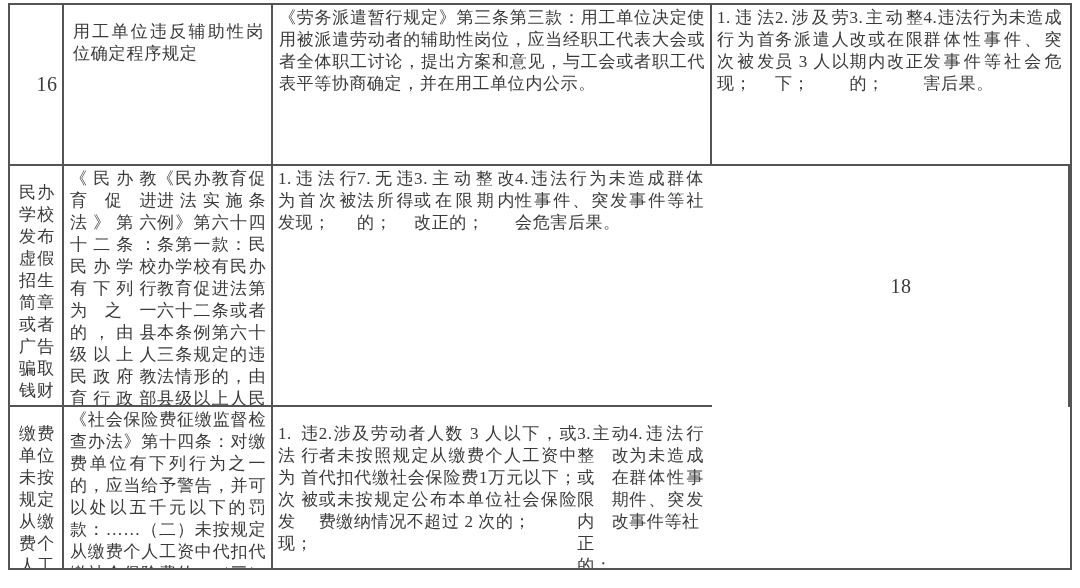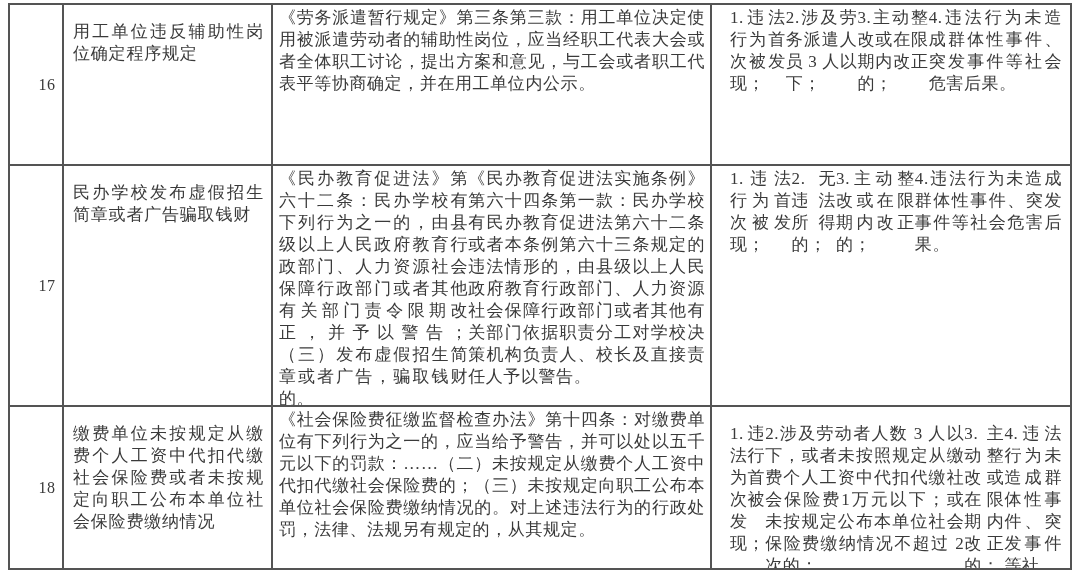--- a/index.html
+++ b/index.html
@@ -35,21 +35,21 @@
     overflow: hidden;
     display: flex;
     flex-direction: row;
     justify-content: center;
   }
   .cell.c-last { border-right: none; }
   .cell.r-last { border-bottom: none; }
 
   .cell.num {
     align-items: center;
-    font-size: 16px;
+    font-size: 20px;
     letter-spacing: 0.5px;
     padding-left: 22px;
   }
   .cell.violation {
     padding: 16px 7px 2px 9px;
     font-size: 17px;
     line-height: 22px;
     letter-spacing: 0.8px;
     text-align: justify;
   }
@@ -58,21 +58,21 @@
     font-size: 17px;
     line-height: 22px;
     letter-spacing: 0.6px;
     text-align: justify;
   }
   .cell.basis p {
     margin: 0;
     text-indent: 0;
   }
   .cell.conditions {
-    padding: 2px 8px 2px 18px;
+    padding: 2px 8px 2px 5px;
     font-size: 17px;
     line-height: 22px;
     letter-spacing: 0.6px;
     text-align: justify;
   }
   .cell.conditions .item { margin: 0; }
   .cell.conditions.top-align {
     justify-content: flex-start;
     padding-top: 16px;
   }
@@ -91,33 +91,30 @@
   <div class="cell basis">
     <p>《劳务派遣暂行规定》第三条第三款：用工单位决定使用被派遣劳动者的辅助性岗位，应当经职工代表大会或者全体职工讨论，提出方案和意见，与工会或者职工代表平等协商确定，并在用工单位内公示。</p>
   </div>
   <div class="cell conditions c-last">
     <div class="item">1.违法行为首次被发现；</div>
     <div class="item">2.涉及劳务派遣人员 3 人以下；</div>
     <div class="item">3.主动整改或在限期内改正的；</div>
     <div class="item">4.违法行为未造成群体性事件、突发事件等社会危害后果。</div>
   </div>
 
-  <div class="cell num">
-    <span>17</span>
-  </div>
   <div class="cell violation">
     <div>民办学校发布虚假招生简章或者广告骗取钱财</div>
   </div>
   <div class="cell basis">
     <p>《民办教育促进法》第六十二条：民办学校有下列行为之一的，由县级以上人民政府教育行政部门、人力资源社会保障行政部门或者其他有关部门责令限期改正，并予以警告；（三）发布虚假招生简章或者广告，骗取钱财的。</p>
     <p>《民办教育促进法实施条例》第六十四条第一款：民办学校有民办教育促进法第六十二条或者本条例第六十三条规定的违法情形的，由县级以上人民政府教育行政部门、人力资源社会保障行政部门或者其他有关部门依据职责分工对学校决策机构负责人、校长及直接责任人予以警告。</p>
   </div>
   <div class="cell conditions c-last">
     <div class="item">1.违法行为首次被发现；</div>
-    <div class="item">2.无违法所得的；</div>
+    <div class="item">7.无违法所得的；</div>
     <div class="item">3.主动整改或在限期内改正的；</div>
     <div class="item">4.违法行为未造成群体性事件、突发事件等社会危害后果。</div>
   </div>
 
   <div class="cell num r-last">
     <span>18</span>
   </div>
   <div class="cell violation r-last">
     <div>缴费单位未按规定从缴费个人工资中代扣代缴社会保险费或者未按规定向职工公布本单位社会保险费缴纳情况</div>
   </div>

